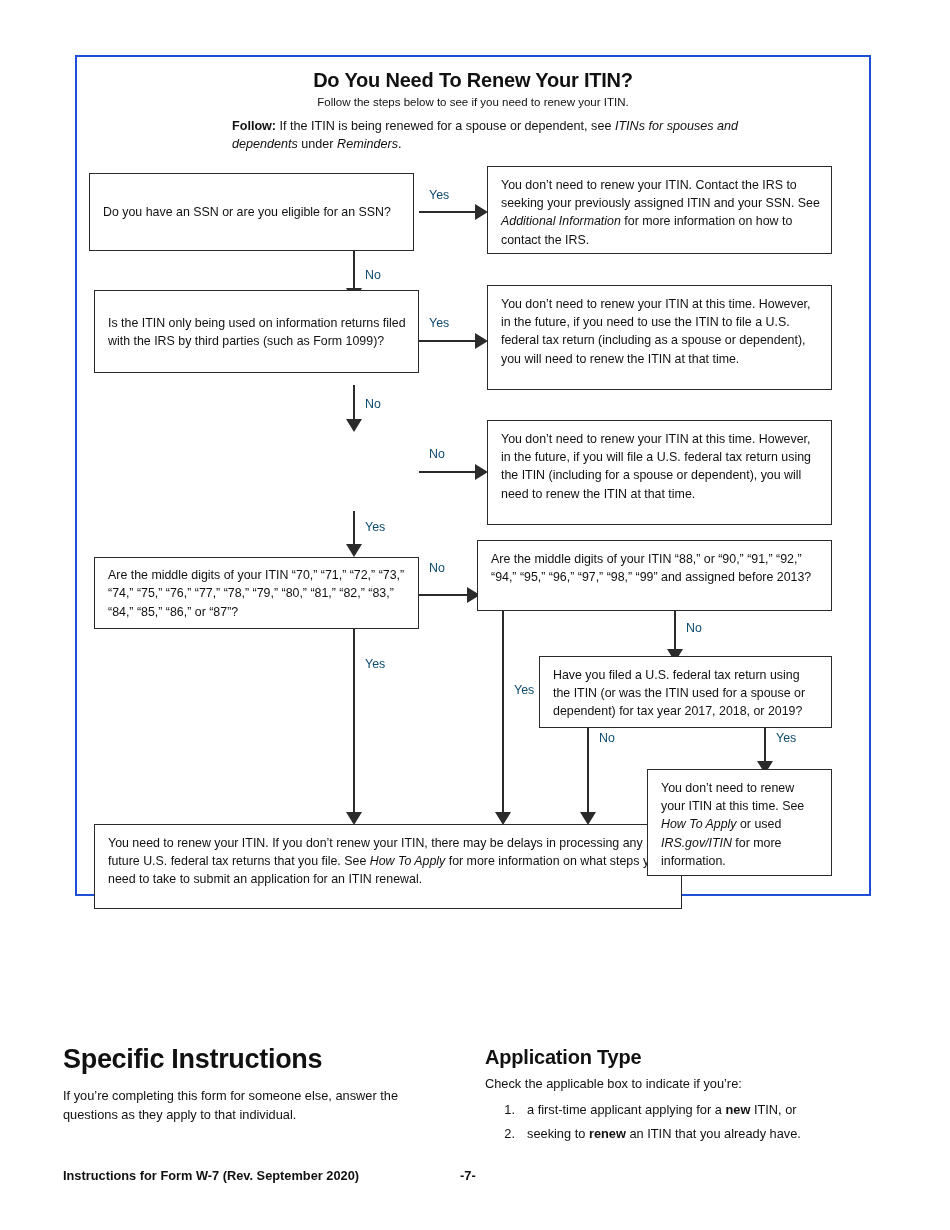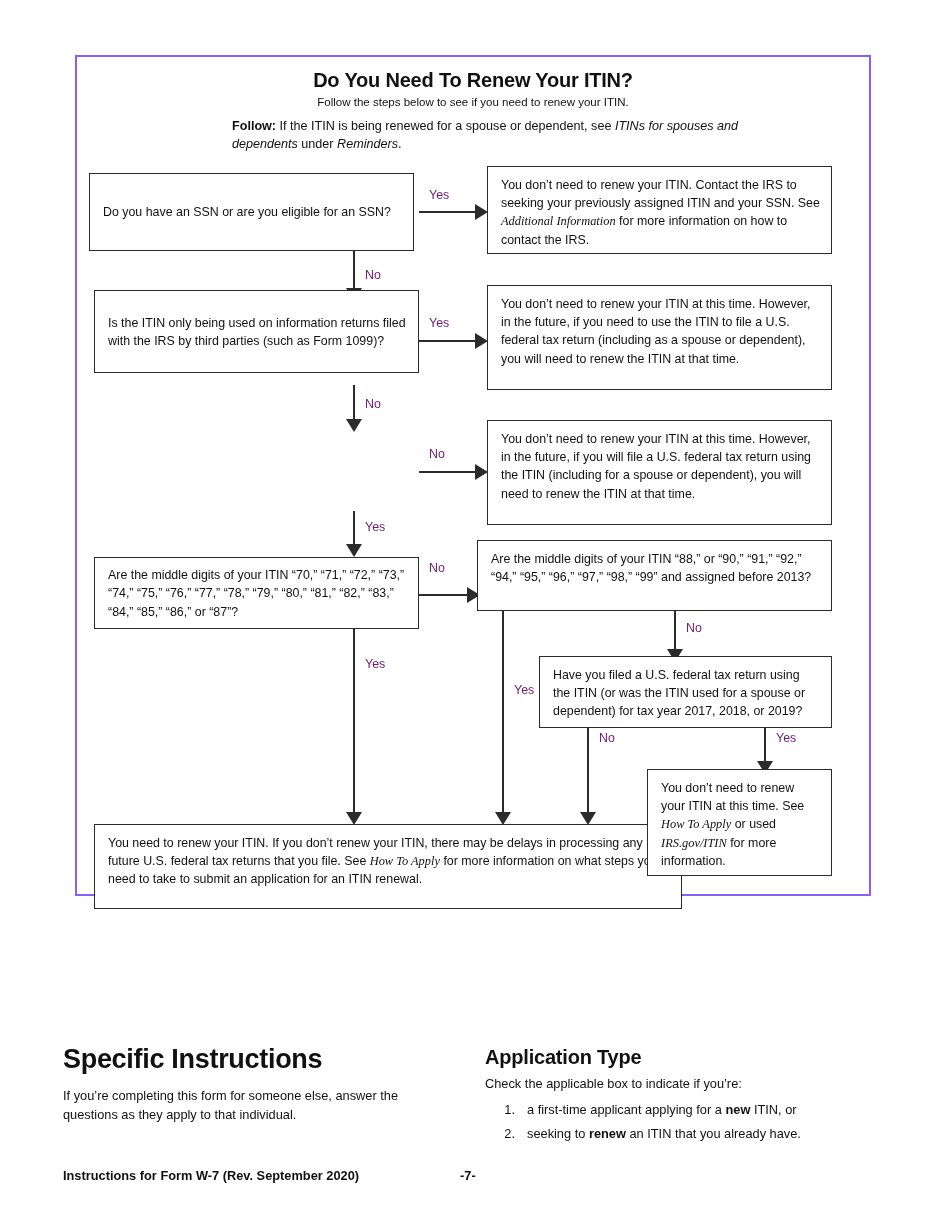--- a/index.html
+++ b/index.html
@@ -16,21 +16,21 @@
     overflow: hidden;
   }
 
   
   #chart-frame {
     position: absolute;
     left: 75px;
     top: 55px;
     width: 796px;
     height: 841px;
-    border: 2px solid #8b5cf6;
+    border: 2px solid #1d4ed8;
     box-sizing: border-box;
     background: #ffffff;
   }
 
   #chart-title {
     position: absolute;
     left: 0;
     top: 12px;
     width: 100%;
     text-align: center;
@@ -60,21 +60,21 @@
   
   .fbox {
     position: absolute;
     border: 1.6px solid #2b2b2b;
     box-sizing: border-box;
     background: #ffffff;
     font-size: 12.4px;
     line-height: 1.47;
     padding: 9px 11px 8px 13px;
   }
-  .fbox i { font-style: italic; font-family: Liberation Serif, serif; }
+  .fbox i { font-style: italic; }
   .fbox.vcenter {
     display: flex;
     align-items: center;
   }
 
   
   .vline {
     position: absolute;
     width: 2px;
     background: #2b2b2b;
@@ -94,21 +94,21 @@
   .arrow-right {
     position: absolute;
     width: 0; height: 0;
     border-top: 8px solid transparent;
     border-bottom: 8px solid transparent;
     border-left: 13px solid #2b2b2b;
   }
   .elabel {
     position: absolute;
     font-size: 12.4px;
-    color: #701a75;
+    color: #0c4a6e;
     white-space: nowrap;
   }
 
   
   #sec-specific-title {
     position: absolute;
     left: 63px;
     top: 1044px;
     font-size: 27px;
     font-weight: bold;

